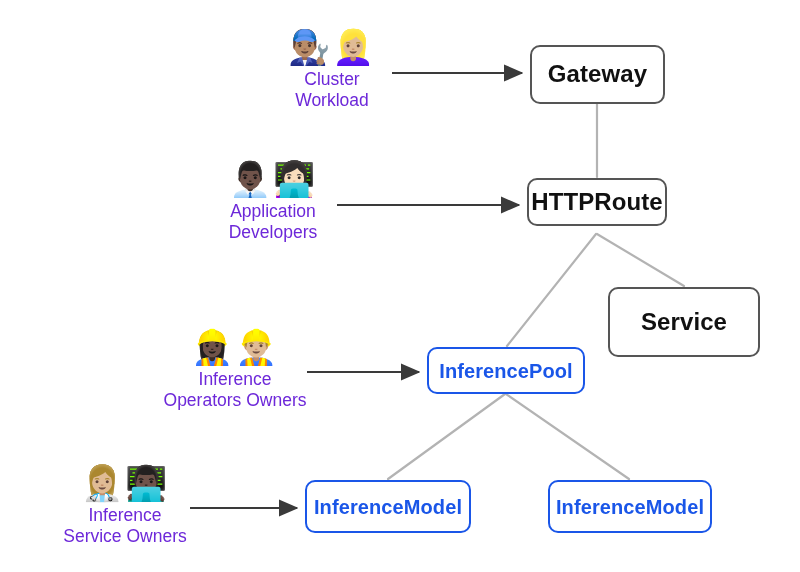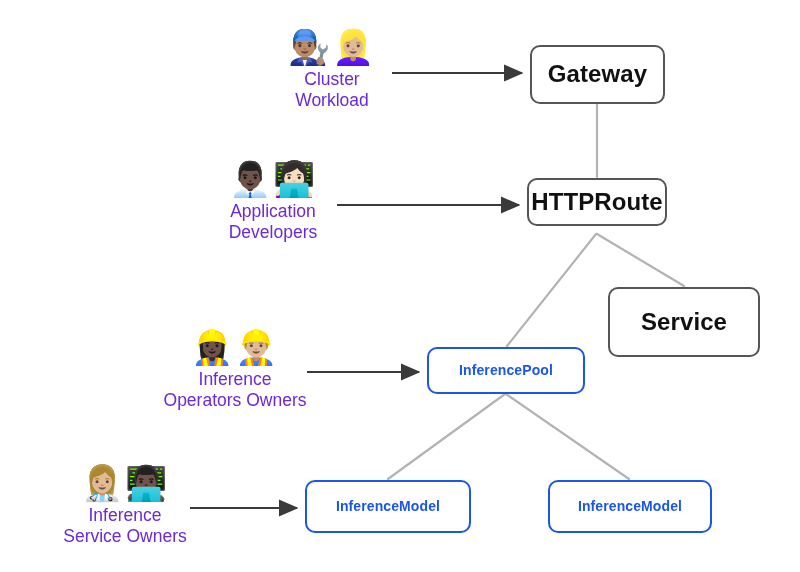--- a/index.html
+++ b/index.html
@@ -50,21 +50,21 @@
   }
   .node.dark .node-label {
     color: #111111;
     font-size: 24px;
   }
   .node.blue {
     border: 2.4px solid #1a56e8;
   }
   .node.blue .node-label {
     color: #1a56e8;
-    font-size: 14px;
+    font-size: 20px;
   }
   
   .persona {
     position: absolute;
     display: flex;
     flex-direction: column;
     align-items: center;
     z-index: 3;
   }
   .persona-emojis {

